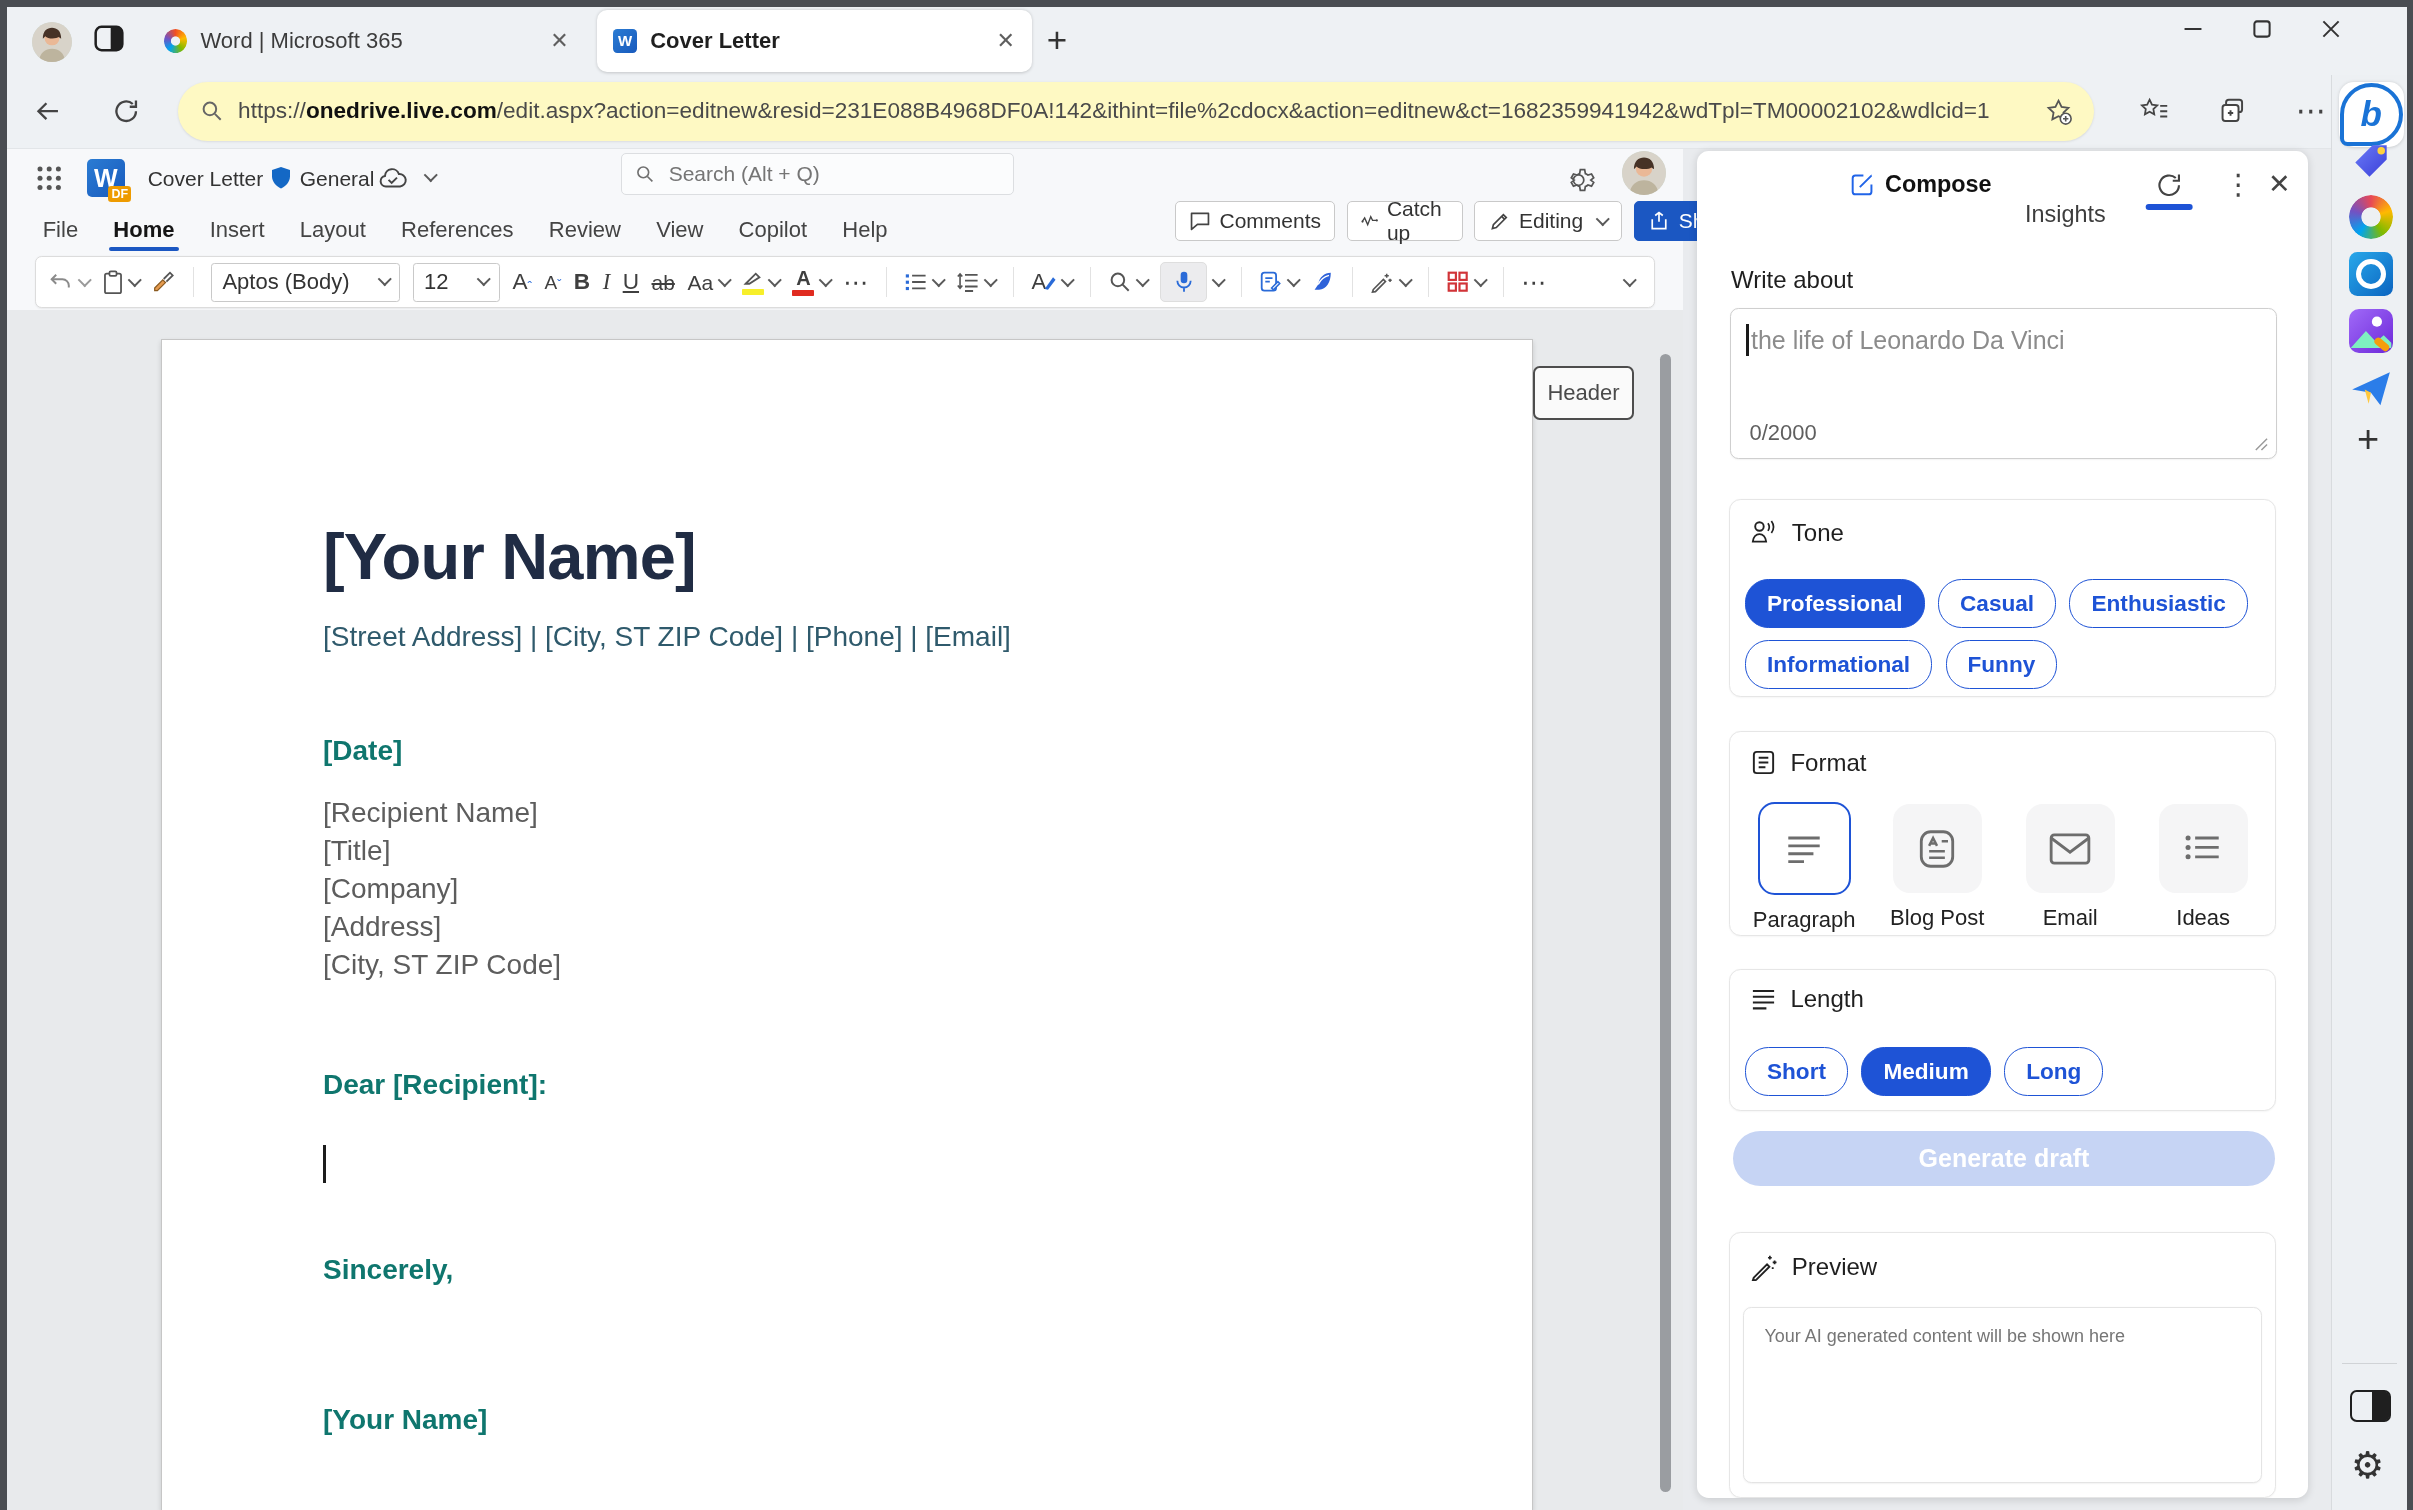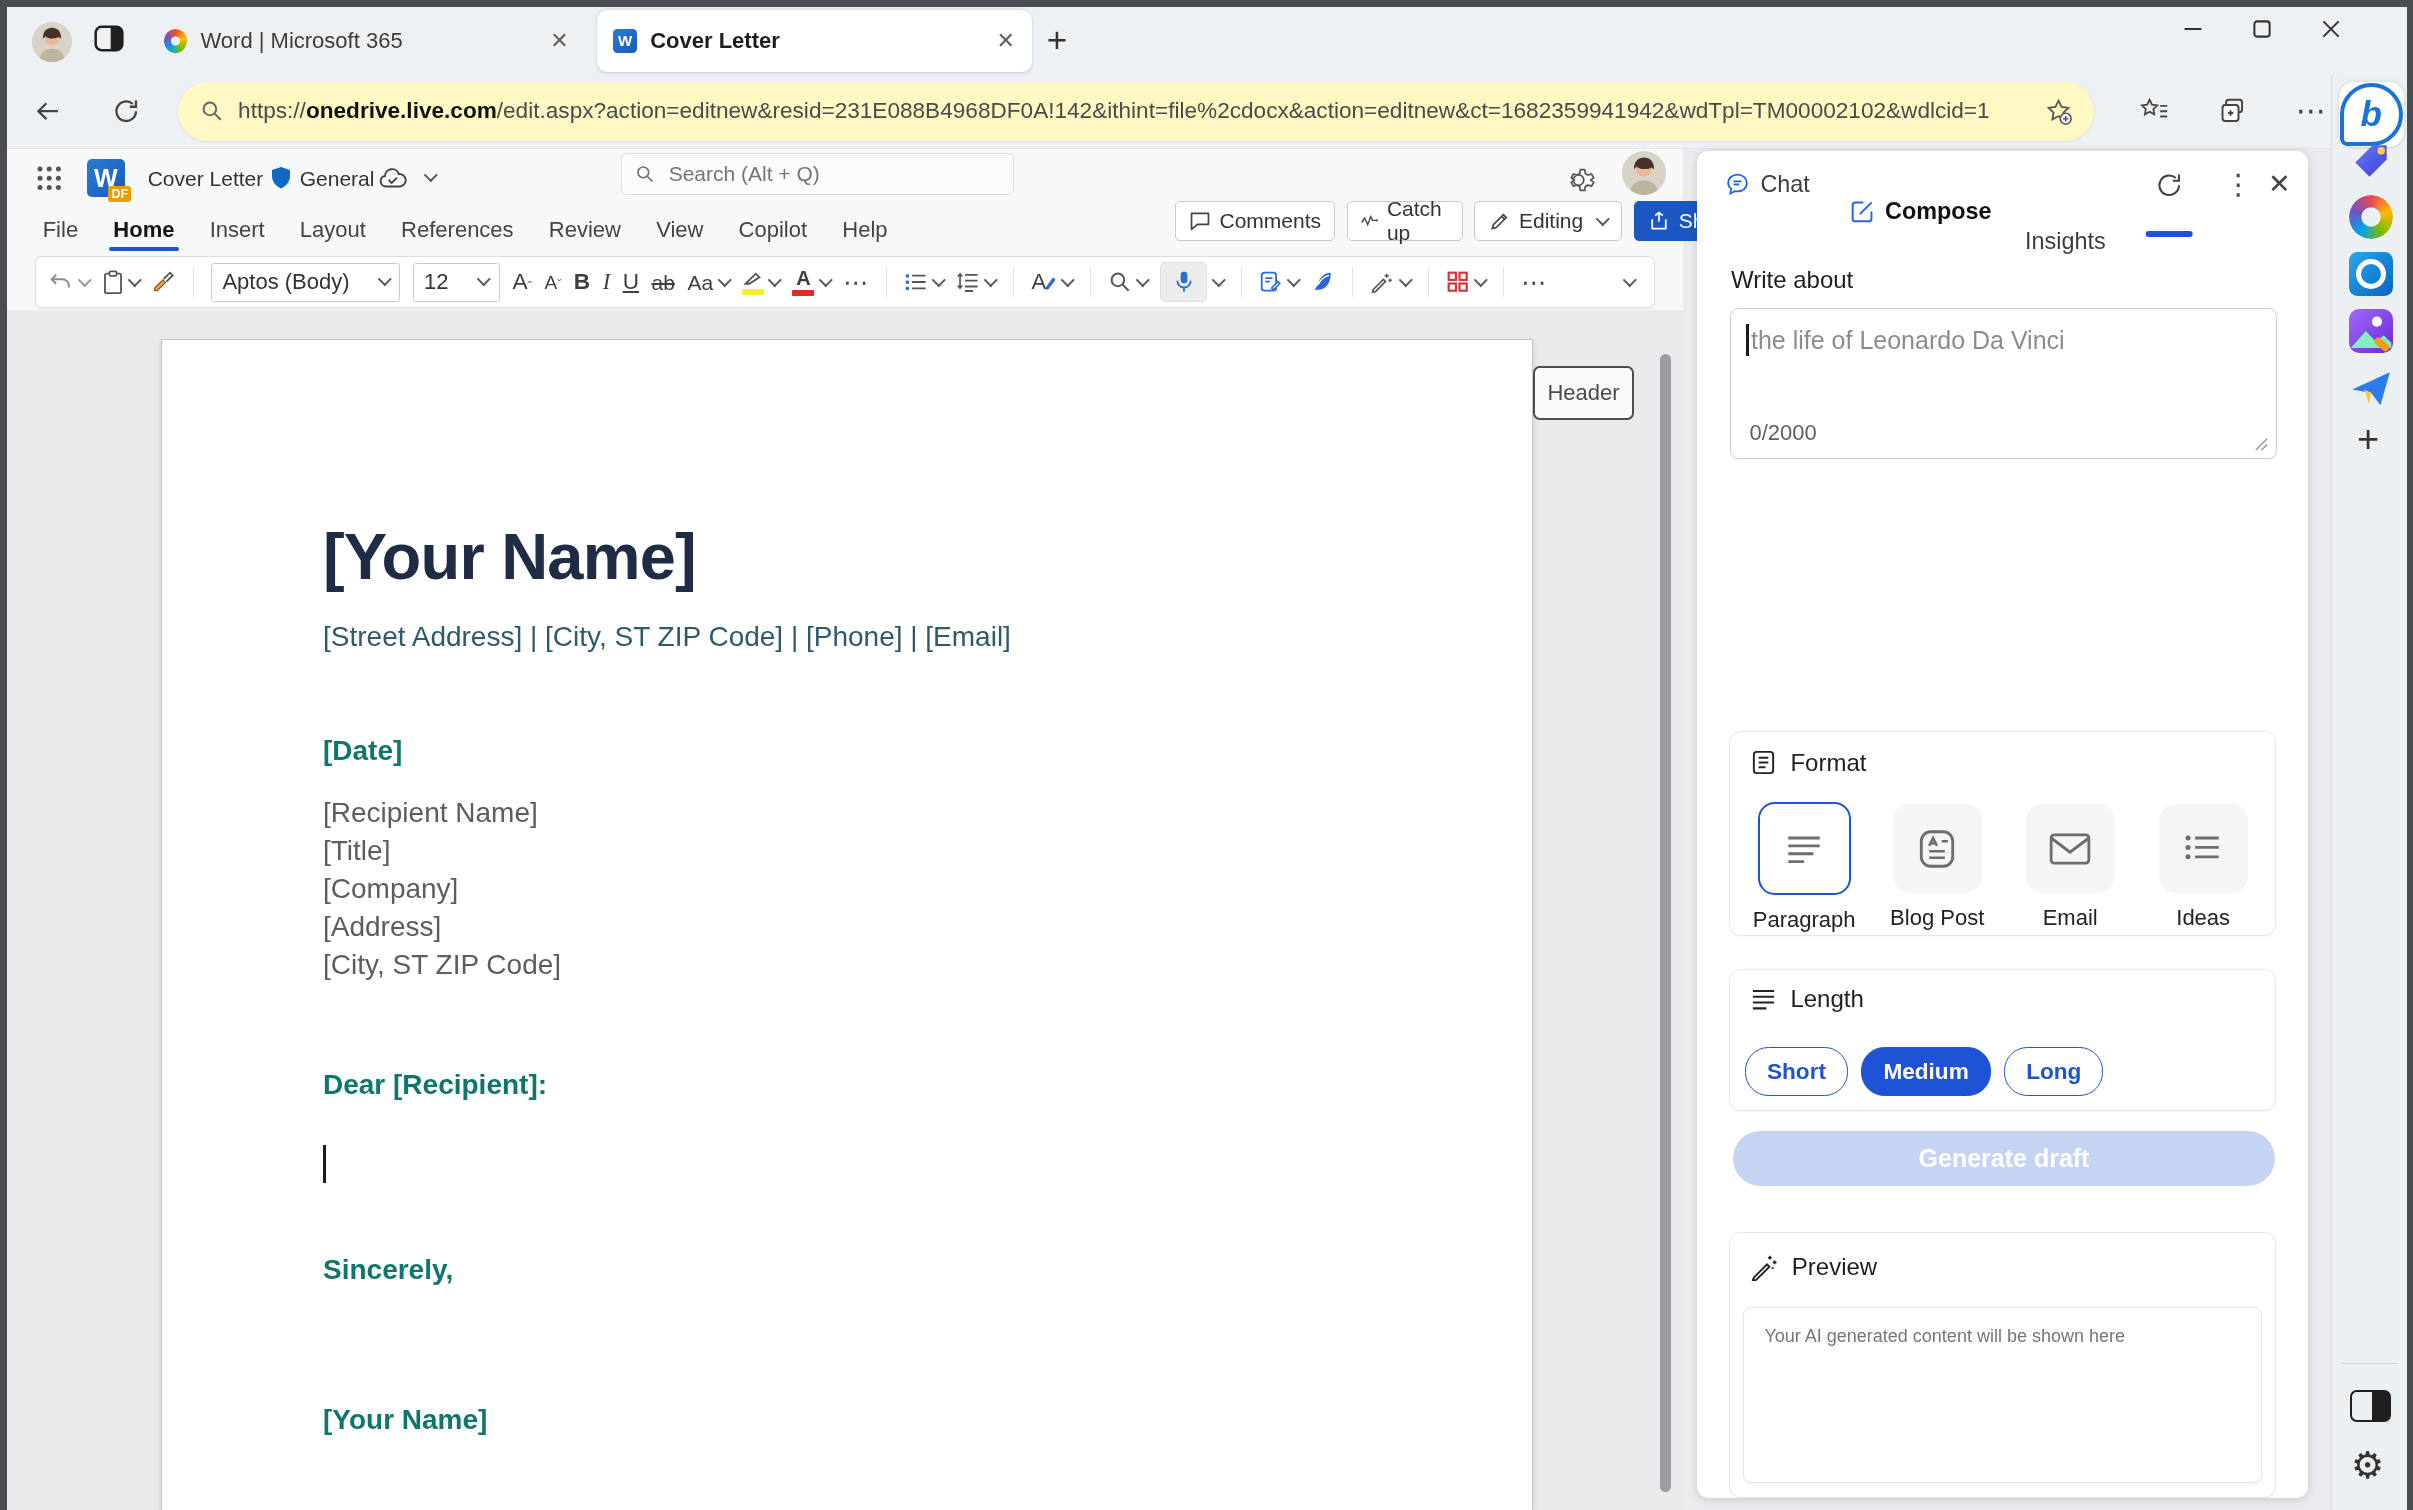--- a/index.html
+++ b/index.html
@@ -419,27 +419,20 @@
     <div class="abs doc-bold" style="left:161px;top:1064px;">[Your Name]</div>
   </div>
 
   <div class="abs headerchip" style="left:1533px;top:366px;width:97px;height:50px;">
       <span>Header</span>
     </div>
   <div class="abs" style="left:1660px;top:354px;width:11px;height:1138px;background:#9a9da1;border-radius:5.9px;"></div>
 
   <div class="abs panel" style="left:1697px;top:151px;width:611px;height:1347px;">
 
-    <div class="abs ptab" style="left:28.4px;top:20px;">
-      <svg viewBox="0 0 28 28" width="25" height="25">
-          <path d="M14 3C8 3 3.5 7 3.5 12c0 2.7 1.3 5 3.4 6.6L6 24l5-2.6c1 .2 2 .4 3 .4 6 0 10.5-4.2 10.5-9.4S20 3 14 3z" fill="none" stroke="#2164e8" stroke-width="2"></path>
-          <path d="M9.5 10.5h9M9.5 14h6" stroke="#2164e8" stroke-width="2"></path>
-        </svg>
-      <span>Chat</span>
-    </div>
     <div class="abs ptab active" style="left:153px;top:20px;">
       <svg viewBox="0 0 28 28" width="25" height="25">
           <path d="M24 14v8a3 3 0 0 1-3 3H6a3 3 0 0 1-3-3V7a3 3 0 0 1 3-3h9" fill="none" stroke="#2164e8" stroke-width="2.2"></path>
           <path d="M11 17 24 4M24 4l.5 0" stroke="#2164e8" stroke-width="2.2"></path>
         </svg>
       <span>Compose</span>
     </div>
     <div class="abs ptab" style="left:328px;top:23.4px;">
       <span>Insights</span>
     </div>
@@ -453,20 +446,39 @@
     <span class="abs" style="left:34px;top:115px;font-size:24px;color:#1f1f1f;">Write about</span>
     <div class="abs topicbox" style="left:33px;top:157px;width:545px;height:149px;">
       <textarea class="topic" placeholder="the life of Leonardo Da Vinci" style=""></textarea>
       <div class="abs caretbar" style="left:15px;top:15px;height:32px;"></div>
       <span class="abs counter" style="left:18.4px;bottom:11.7px;">0/2000</span>
       <svg class="abs" style="right:8.4px;bottom:6.7px;" viewBox="0 0 16 16" width="15" height="15">
           <path d="M15 3 3 15M15 9l-6 6" stroke="#9a9a9a" stroke-width="1.6"></path>
         </svg>
     </div>
 
+    <div class="abs card" style="left:32px;top:348px;width:547px;height:198px;box-sizing:border-box;">
+      <div class="cardhead abs" style="left:20px;top:18.4px;">
+        <svg viewBox="0 0 30 30" width="28.4" height="28.4">
+            <circle cx="10" cy="9" r="4.5" fill="none" stroke="#222" stroke-width="2"></circle>
+            <path d="M3 25c.5-5 3.4-8 7-8s6.5 3 7 8z" fill="none" stroke="#222" stroke-width="2"></path>
+            <path d="M20 5a8 8 0 0 1 0 9M24 2.5a12 12 0 0 1 0 14" fill="none" stroke="#222" stroke-width="2" transform="translate(1,1) scale(.9)"></path>
+          </svg>
+        <span>Tone</span>
+      </div>
+      <div class="abs flex" style="left:15px;top:79px;gap:13.4px;">
+        <span class="pill sel">Professional</span>
+        <span class="pill">Casual</span>
+        <span class="pill">Enthusiastic</span>
+      </div>
+      <div class="abs flex" style="left:15px;top:140px;gap:13.4px;">
+        <span class="pill">Informational</span>
+        <span class="pill">Funny</span>
+      </div>
+    </div>
 
     <div class="abs card" style="left:32px;top:580px;width:547px;height:205px;box-sizing:border-box;">
       <div class="cardhead abs" style="left:20px;top:16.7px;">
         <svg viewBox="0 0 28 28" width="27" height="27">
             <rect x="4" y="3" width="20" height="22" rx="3" fill="none" stroke="#222" stroke-width="2"></rect>
             <path d="M9 9h10M9 14h10M9 19h7" stroke="#222" stroke-width="2"></path>
           </svg>
         <span>Format</span>
       </div>
       <div class="abs flex" style="left:11.7px;top:70px;width:524px;justify-content:space-between;">

